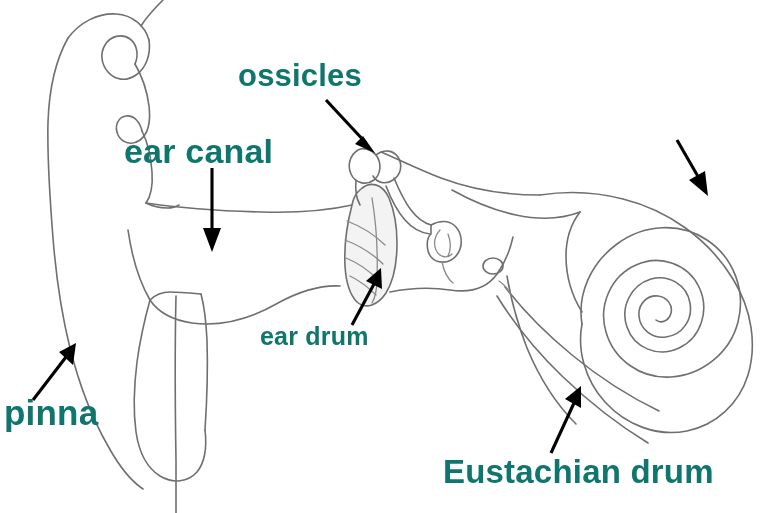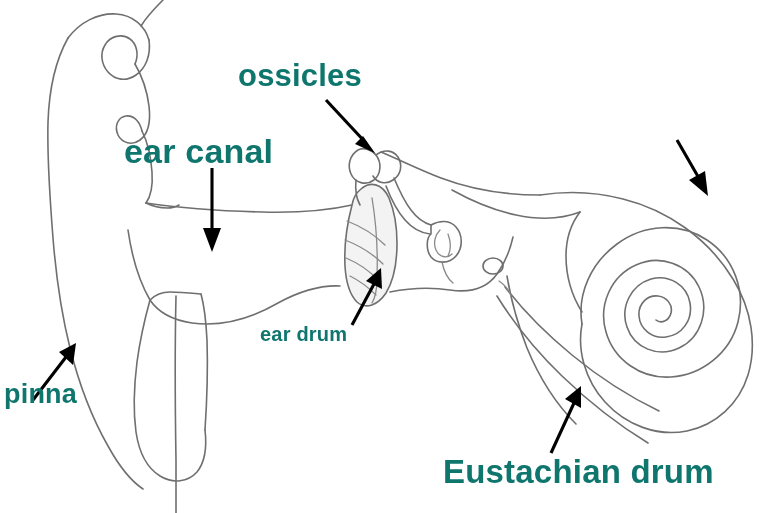--- a/index.html
+++ b/index.html
@@ -294,19 +294,19 @@
       <path class="leader" d="M 551 453 L 574 403"></path>
       <polygon class="arrow-head" points="581,386 581,408, 565,399"></polygon>
     </g>
   </svg>
 
   <div class="label" style="left:238px; top:60px; font-size:31px;">ossicles</div>
 
   <div class="label" style="left:124px; top:134px; font-size:34px;">ear canal</div>
 
 
-  <div class="label" style="left:260px; top:324px; font-size:20px;">ear drum</div>
-
-  <div class="label" style="left:4px; top:381px; font-size:27px;">pinna</div>
+  <div class="label" style="left:260px; top:324px; font-size:25px;">ear drum</div>
+
+  <div class="label" style="left:4px; top:395px; font-size:35px;">pinna</div>
 
   <div class="label" style="left:443px; top:455px; font-size:33px;">Eustachian drum</div>
 
 </div>
 
 </body></html>

